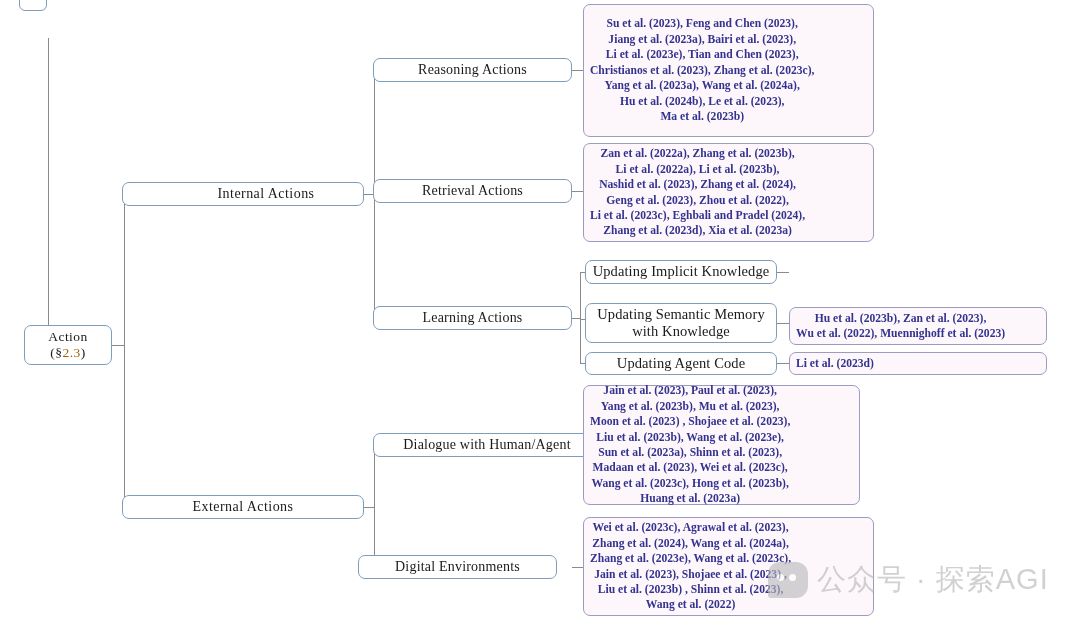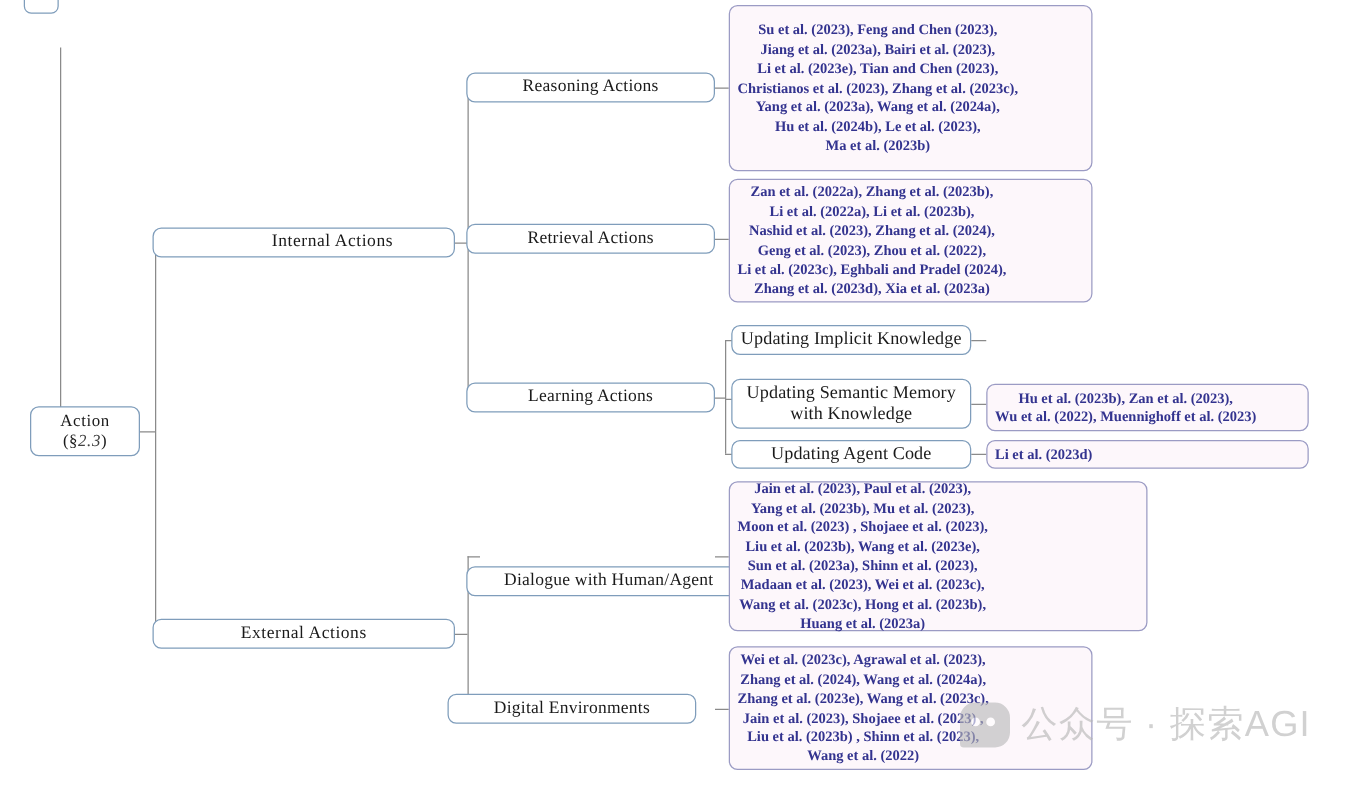--- a/index.html
+++ b/index.html
@@ -23,21 +23,21 @@
     justify-content:center;
     text-align:center;
     line-height:1.18;
     z-index:3;
   }
   .node.lvl1{font-size:13.5px;letter-spacing:.45px;}
   .node.lvl2{font-size:14px;letter-spacing:.45px;}
   .node.lvl3{font-size:14px;letter-spacing:.2px;}
   .node.lvl4{font-size:14.5px;letter-spacing:.1px;}
 
-  .node .blue{color:#404040;font-style:italic;}
+  .node .blue{color:#a16207;}
 
   
   #root-stub{
     position:absolute;
     left:-26px;top:-62px;
     width:116px;height:26px;
     border:1.1px solid #7f9dbb;
     border-radius:6px;
     background:#fff;
     transform:rotate(-90deg);
@@ -145,21 +145,21 @@
   </div>
 
   <div class="node lvl3" style="left:373px;top:179px;width:199px;height:24px;">
     <span>Retrieval Actions</span>
   </div>
 
   <div class="node lvl3" style="left:373px;top:306px;width:199px;height:24px;">
     <span>Learning Actions</span>
   </div>
 
-  <div class="node lvl3" style="left:373px;top:433px;width:228px;height:24px;margin-top:20px;">
+  <div class="node lvl3" style="left:373px;top:433px;width:228px;height:24px;">
     <span>Dialogue with Human/Agent</span>
   </div>
 
   <div class="node lvl3" style="left:358px;top:555px;width:199px;height:24px;">
     <span>Digital Environments</span>
   </div>
 
   <div class="hline" style="left:572px;top:70px;width:11px;"></div>
   <div class="hline" style="left:572px;top:191px;width:11px;"></div>
   <div class="hline" style="left:572px;top:445px;width:11px;"></div>
@@ -218,21 +218,21 @@
         <span class="ln">Wu et al. (2022), Muennighoff et al. (2023)</span>
       </div>
   </div>
 
   <div class="leaf" style="left:789px;top:352px;width:258px;height:23px;">
     <div>
         <span class="ln">Li et al. (2023d)</span>
       </div>
   </div>
 
-  <div class="leaf" style="left:583px;top:385px;width:335px;height:120px;">
+  <div class="leaf" style="left:583px;top:385px;width:277px;height:120px;">
     <div>
         <span class="ln">Jain et al. (2023), Paul et al. (2023),</span>
         <span class="ln">Yang et al. (2023b), Mu et al. (2023),</span>
         <span class="ln">Moon et al. (2023) , Shojaee et al. (2023),</span>
         <span class="ln">Liu et al. (2023b), Wang et al. (2023e),</span>
         <span class="ln">Sun et al. (2023a), Shinn et al. (2023),</span>
         <span class="ln">Madaan et al. (2023), Wei et al. (2023c),</span>
         <span class="ln">Wang et al. (2023c), Hong et al. (2023b),</span>
         <span class="ln">Huang et al. (2023a)</span>
       </div>

